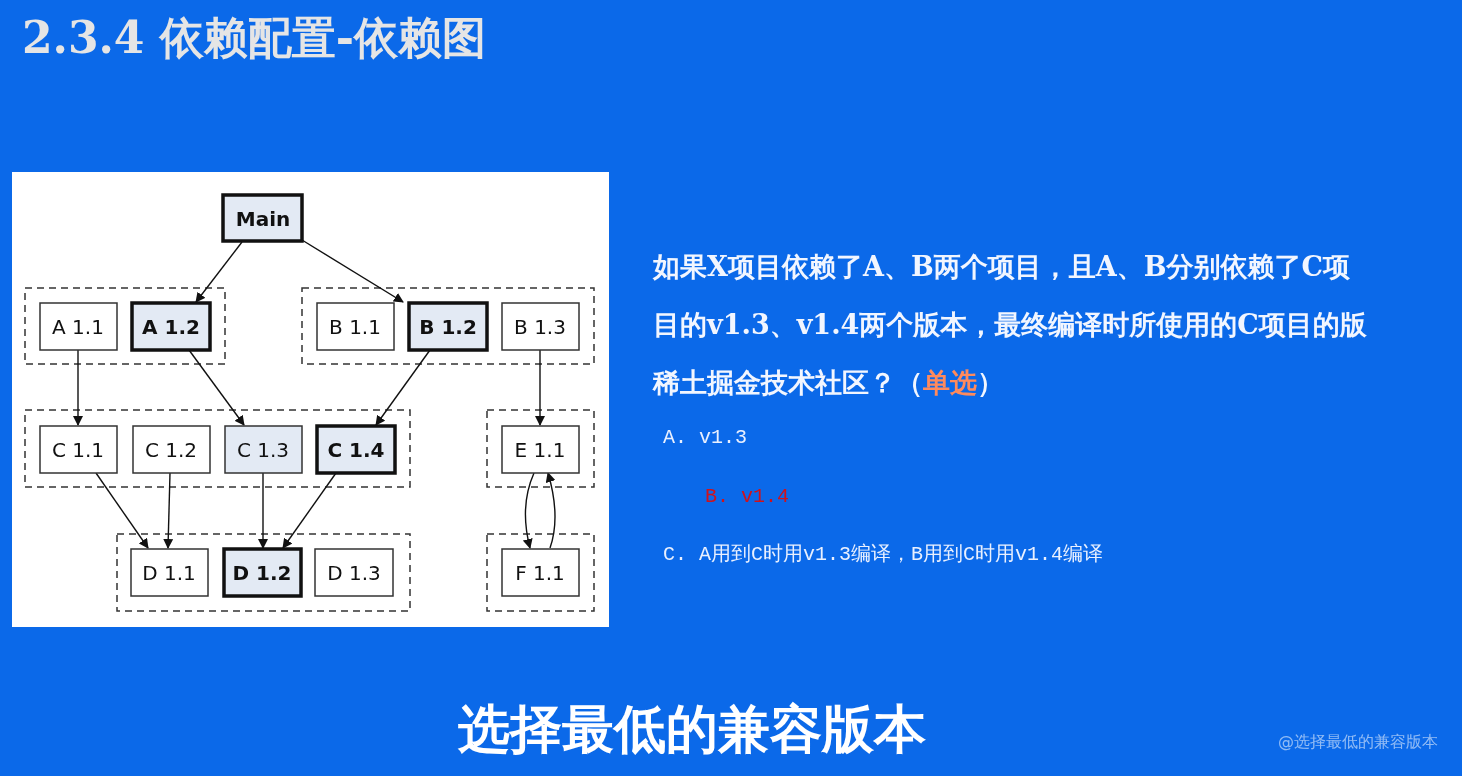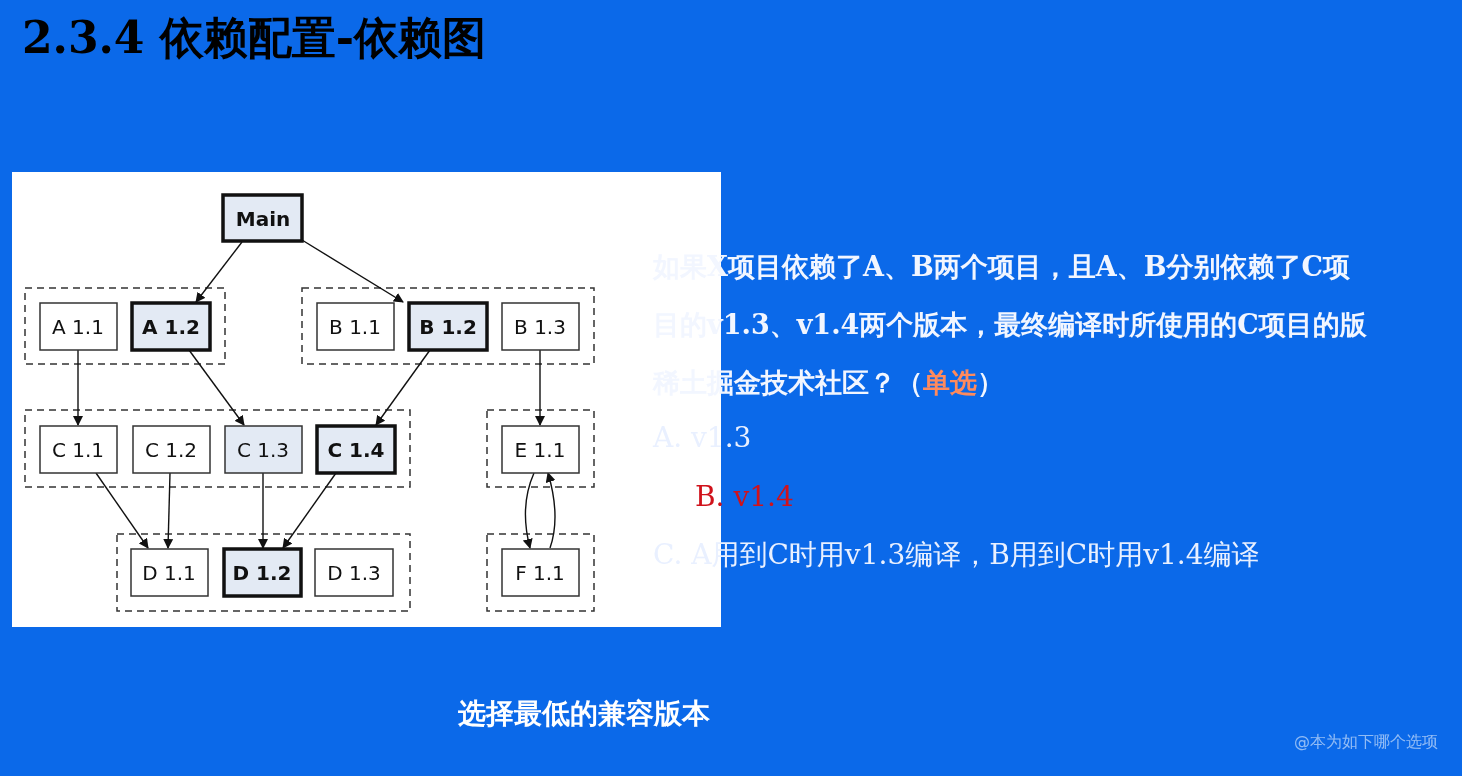--- a/index.html
+++ b/index.html
@@ -5,46 +5,46 @@
   html, body { margin:0; padding:0; }
   body {
     width:1462px; height:776px; overflow:hidden; position:relative;
     background:#0b69e9;
     font-family:"DejaVu Serif","Liberation Serif",serif;
     color:#ffffff;
   }
   .title {
     position:absolute; left:22px; top:8px;
     font-family:"DejaVu Serif","Liberation Serif",serif;
-    font-size:44px; font-weight:bold; color:#000000; letter-spacing:0px;
+    font-size:44px; font-weight:bold; color:#e5e5e5; letter-spacing:0px;
     line-height:60px; white-space:nowrap;
   }
   .figure {
-    position:absolute; left:12px; top:172px; width:709px; height:455px;
+    position:absolute; left:12px; top:172px; width:597px; height:455px;
     background:#ffffff;
     text-decoration:underline;
   }
   .figure svg { position:absolute; left:0; top:0; }
   .question {
     position:absolute; left:653px; top:238px; width:820px;
     font-size:27px; line-height:58px; color:#f2f6ff; white-space:nowrap;
     font-weight:bold;
   }
   .question .qline { display:block; }
   .question .tag { color:#ff8a5c; }
   .options { position:absolute; left:653px; top:410px; }
   .opt {
-    position:absolute; left:0; white-space:nowrap;
-    font-size:28px; line-height:40px; color:#e9f0ff;
+    position:absolute; left:10px; white-space:nowrap;
+    font-size:20px; line-height:40px; color:#e9f0ff;font-family:Liberation Mono, monospace;
   }
   .opt.correct { color:#d0121b;margin-left:42px; }
   .conclusion {
     position:absolute; left:458px; top:695px;
     font-family:"DejaVu Sans","Liberation Sans",sans-serif;
-    font-size:28px; font-weight:bold; color:#ffffff; white-space:nowrap;
+    font-size:52px; font-weight:bold; color:#ffffff; white-space:nowrap;
   }
   .watermark {
     position:absolute; right:24px; top:732px;
     font-family:"DejaVu Sans","Liberation Sans",sans-serif;
     font-size:16px; color:rgba(255,255,255,0.55); white-space:nowrap;
   }
   .node-text {
     font-family:"DejaVu Sans","Liberation Sans",sans-serif;
     font-size:20px;
   }
@@ -135,13 +135,13 @@
 </div>
 
 <div class="options">
   <div class="opt" style="top:8px;">A. v1.3</div>
   <div class="opt correct" style="top:67px;">B. v1.4</div>
   <div class="opt" style="top:125px;">C. A用到C时用v1.3编译，B用到C时用v1.4编译</div>
 </div>
 
 <div class="conclusion">选择最低的兼容版本</div>
 
-<div class="watermark">@本为如下哪个选项</div>
+<div class="watermark">@选择最低的兼容版本</div>
 
 </body></html>

